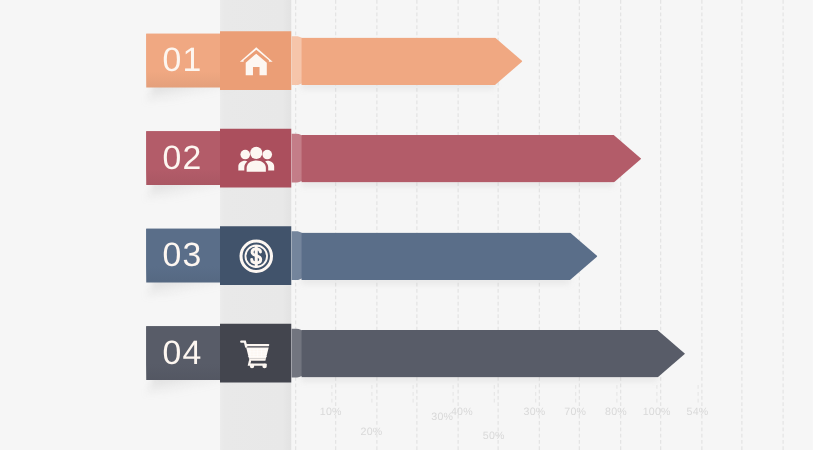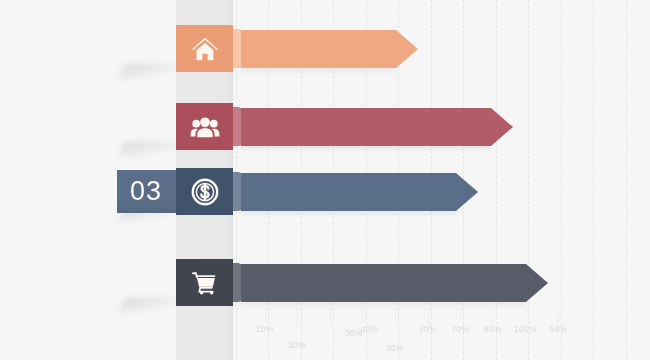--- a/index.html
+++ b/index.html
@@ -96,53 +96,59 @@
       <div class="bg-grid" style="left: 496px;"></div>
       <div class="bg-grid" style="left: 528px;"></div>
       <div class="bg-grid" style="left: 561px;"></div>
       <div class="bg-grid" style="left: 593px;"></div>
       <div class="bg-grid" style="left: 626px;"></div>
     </div>
   <div id="band" class="bg-band" style="left: 176px; width: 57px;"></div>
   <div id="rows">
       <div class="row" style="top: 27px; height: 43px;">
         <div class="num-tab-shadow" style="left: 121px; top: 37px; width: 66px; height: 16px; transform: skewX(-22deg);"></div>
+        <div class="num-tab" style="left: 117px; width: 60px; height: 43px; background: linear-gradient(rgb(240, 168, 130) 0%, rgb(240, 168, 130) 70%, rgba(0, 0, 0, 0.05) 100%), rgb(240, 168, 130);">
+          <span>01</span>
+        </div>
         <div class="fold" style="left: 177px; height: 43px; background: rgb(210, 134, 95); clip-path: polygon(0px 0px, 100% -12%, 100% 112%, 0px 100%);"></div>
         <div class="icon-box" style="left: 176px; width: 57px; top: -2px; height: 47px; background: rgb(235, 158, 118);">
           <span>
             <svg width="30" height="30" viewBox="0 0 32 32">
               <path d="M16 4 L2 16.5 L5.2 16.5 L5.2 15.2 L16 6.2 L26.8 15.2 L26.8 16.5 L30 16.5 Z" fill="#fdf7f2"></path>
               <path d="M16 9.5 L7 17.2 L7 28 L13.2 28 L13.2 21 L18.8 21 L18.8 28 L25 28 L25 17.2 Z" fill="#fdf7f2"></path>
             </svg>
           </span>
         </div>
         <div class="fold-light" style="left: 233px; width: 13px; top: 2px; height: 39px; background: rgb(246, 197, 170); clip-path: polygon(0px -6%, 100% 8%, 100% 92%, 0px 106%);"></div>
         <div class="bar-shadow" style="left: 241px; top: 39px; width: 155px; height: 5px;"></div>
         <div class="bar" title="55%" style="left: 241px; top: 3px; width: 177px; height: 38px; background: rgb(240, 168, 130); clip-path: polygon(0px 0px, 87.57% 0px, 100% 50%, 87.57% 100%, 0px 100%);"></div>
       </div>
       <div class="row" style="top: 105px; height: 43px;">
         <div class="num-tab-shadow" style="left: 121px; top: 37px; width: 66px; height: 16px; transform: skewX(-22deg);"></div>
+        <div class="num-tab" style="left: 117px; width: 60px; height: 43px; background: linear-gradient(rgb(179, 92, 105) 0%, rgb(179, 92, 105) 70%, rgba(0, 0, 0, 0.05) 100%), rgb(179, 92, 105);">
+          <span>02</span>
+        </div>
         <div class="fold" style="left: 177px; height: 43px; background: rgb(141, 63, 76); clip-path: polygon(0px 0px, 100% -12%, 100% 112%, 0px 100%);"></div>
         <div class="icon-box" style="left: 176px; width: 57px; top: -2px; height: 47px; background: rgb(171, 79, 93);">
           <span>
             <svg width="30" height="30" viewBox="0 0 32 32">
               <circle cx="16" cy="11" r="5.2" fill="#fdf7f2"></circle>
               <circle cx="6.6" cy="12.4" r="4.1" fill="#fdf7f2"></circle>
               <circle cx="25.4" cy="12.4" r="4.1" fill="#fdf7f2"></circle>
               <path d="M16 17.4c-5.1 0-8.2 2.9-8.2 6.4V27h16.4v-3.2c0-3.5-3.1-6.4-8.2-6.4Z" fill="#fdf7f2"></path>
               <path d="M6.6 17.8c-3.6 0-5.9 2.2-5.9 4.9V26h5.1v-2.6c0-2 .9-3.9 2.6-5.1a9 9 0 0 0-1.8-.5Z" fill="#fdf7f2"></path>
               <path d="M25.4 17.8c3.6 0 5.9 2.2 5.9 4.9V26h-5.1v-2.6c0-2-.9-3.9-2.6-5.1a9 9 0 0 1 1.8-.5Z" fill="#fdf7f2"></path>
             </svg>
           </span>
         </div>
         <div class="fold-light" style="left: 233px; width: 13px; top: 2px; height: 39px; background: rgb(196, 125, 136); clip-path: polygon(0px -6%, 100% 8%, 100% 92%, 0px 106%);"></div>
         <div class="bar-shadow" style="left: 241px; top: 39px; width: 250px; height: 5px;"></div>
         <div class="bar" title="78%" style="left: 241px; top: 3px; width: 272px; height: 38px; background: rgb(179, 92, 105); clip-path: polygon(0px 0px, 91.91% 0px, 100% 50%, 91.91% 100%, 0px 100%);"></div>
       </div>
-      <div class="row" style="top: 170px; height: 43px;">
+      <div class="row" style="top: 183px; height: 43px;">
         <div class="num-tab-shadow" style="left: 121px; top: 37px; width: 66px; height: 16px; transform: skewX(-22deg);"></div>
         <div class="num-tab" style="left: 117px; width: 60px; height: 43px; background: linear-gradient(rgb(90, 110, 137) 0%, rgb(90, 110, 137) 70%, rgba(0, 0, 0, 0.05) 100%), rgb(90, 110, 137);">
           <span>03</span>
         </div>
         <div class="fold" style="left: 177px; height: 43px; background: rgb(53, 68, 90); clip-path: polygon(0px 0px, 100% -12%, 100% 112%, 0px 100%);"></div>
         <div class="icon-box" style="left: 176px; width: 57px; top: -2px; height: 47px; background: rgb(65, 83, 107);">
           <span>
             <svg width="30" height="30" viewBox="0 0 32 32">
               <circle cx="16" cy="16" r="13" fill="none" stroke="#fdf7f2" stroke-width="2.6"></circle>
               <circle cx="16" cy="16" r="9.2" fill="none" stroke="#fdf7f2" stroke-width="1.6"></circle>
@@ -150,20 +156,23 @@
               <path d="M19.6 12.3c0-1.7-1.6-2.6-3.6-2.6s-3.6 1-3.6 2.8c0 1.7 1.5 2.4 3.6 3 2.2.6 3.8 1.3 3.8 3.2 0 1.9-1.7 2.9-3.8 2.9s-3.9-1-3.9-2.9" fill="none" stroke="#fdf7f2" stroke-width="2.5" stroke-linecap="round"></path>
             </svg>
           </span>
         </div>
         <div class="fold-light" style="left: 233px; width: 13px; top: 2px; height: 39px; background: rgb(116, 133, 156); clip-path: polygon(0px -6%, 100% 8%, 100% 92%, 0px 106%);"></div>
         <div class="bar-shadow" style="left: 241px; top: 39px; width: 215px; height: 5px;"></div>
         <div class="bar" title="67%" style="left: 241px; top: 3px; width: 237px; height: 38px; background: rgb(90, 110, 137); clip-path: polygon(0px 0px, 90.72% 0px, 100% 50%, 90.72% 100%, 0px 100%);"></div>
       </div>
       <div class="row" style="top: 261px; height: 43px;">
         <div class="num-tab-shadow" style="left: 121px; top: 37px; width: 66px; height: 16px; transform: skewX(-22deg);"></div>
+        <div class="num-tab" style="left: 117px; width: 60px; height: 43px; background: linear-gradient(rgb(88, 92, 104) 0%, rgb(88, 92, 104) 70%, rgba(0, 0, 0, 0.05) 100%), rgb(88, 92, 104);">
+          <span>04</span>
+        </div>
         <div class="fold" style="left: 177px; height: 43px; background: rgb(54, 56, 63); clip-path: polygon(0px 0px, 100% -12%, 100% 112%, 0px 100%);"></div>
         <div class="icon-box" style="left: 176px; width: 57px; top: -2px; height: 47px; background: rgb(67, 69, 78);">
           <span>
             <svg width="30" height="30" viewBox="0 0 32 32">
               <rect x="6.5" y="7.6" width="20.5" height="1.9" rx="0.6" fill="#fdf7f2"></rect>
               <path d="M7.4 10.6h19.2l-2.3 9.3H9.7Z" fill="#fdf7f2"></path>
               <path d="M9.7 19.9h14.6l-.5 2.1H10.2Z" fill="#fdf7f2"></path>
               <rect x="8.9" y="11.9" width="16.2" height="0.85" fill="#ffffff" opacity="0.55"></rect>
               <rect x="8.9" y="13.9" width="16.2" height="0.85" fill="#ffffff" opacity="0.55"></rect>
               <rect x="8.9" y="15.9" width="16.2" height="0.85" fill="#ffffff" opacity="0.55"></rect>

